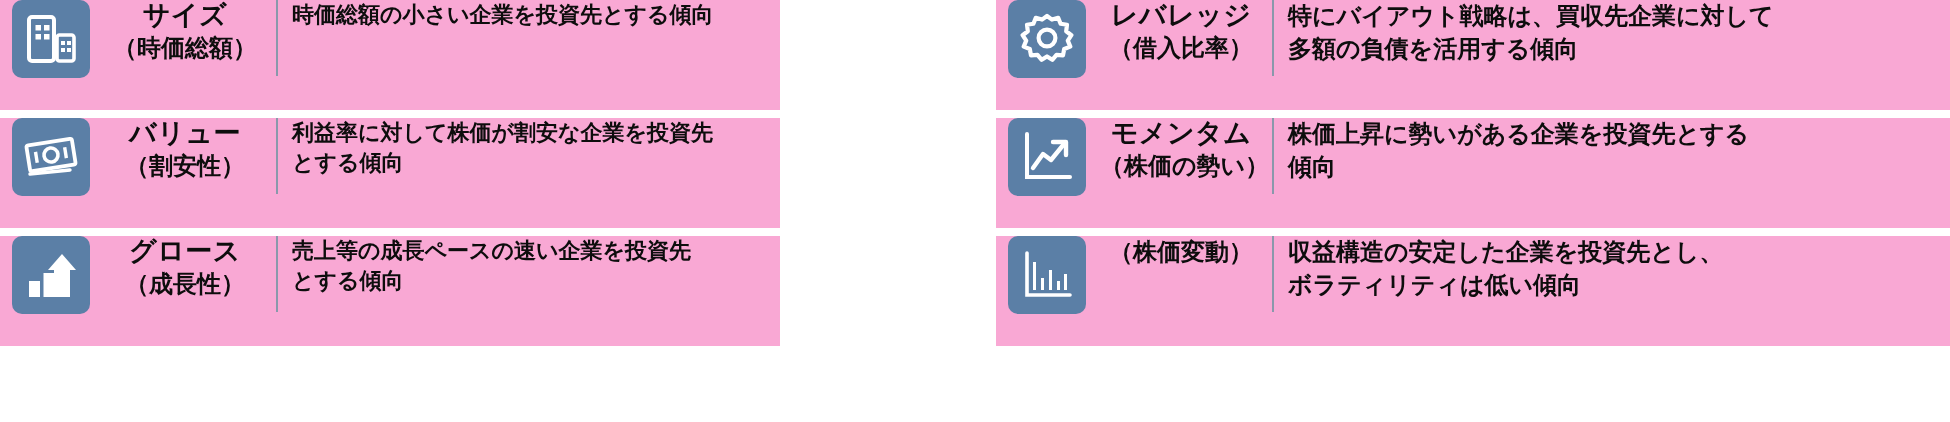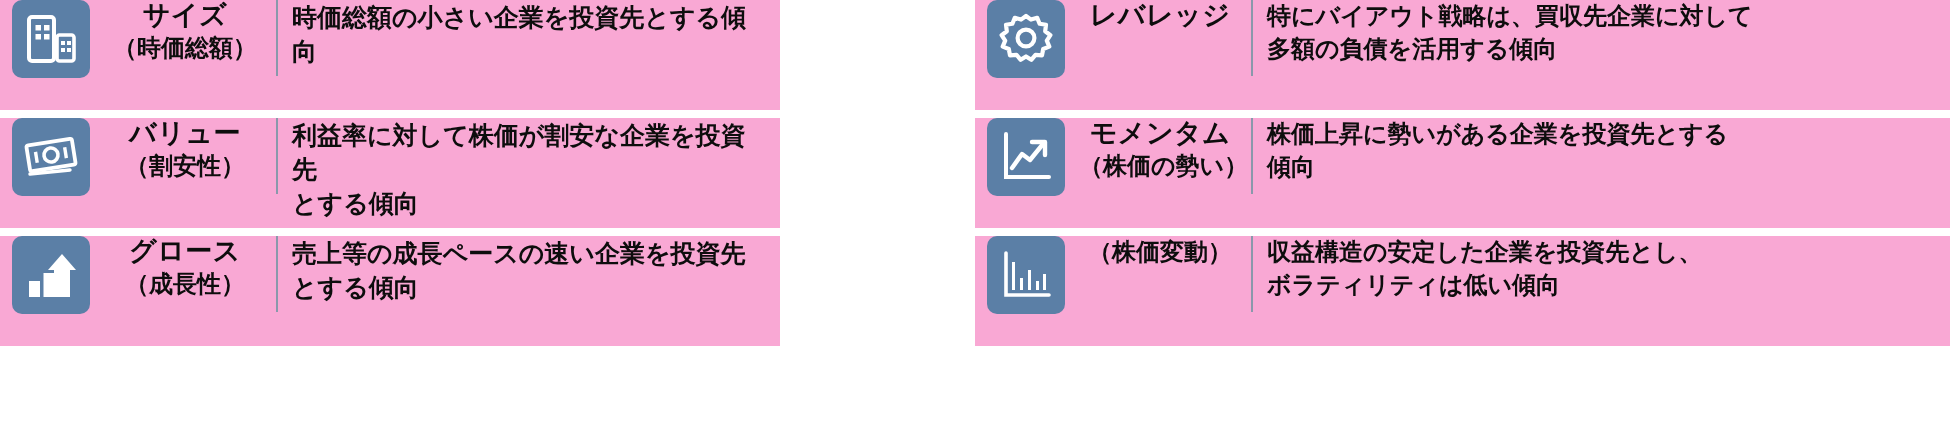--- a/index.html
+++ b/index.html
@@ -24,21 +24,21 @@
 
   .card {
     background: #f9a8d4;
     display: flex;
     align-items: flex-start;
     box-sizing: border-box;
     padding: 0 10px 0 12px;
     height: 110px;
   }
   .card.left  { grid-column: 1; }
-  .card.right { grid-column: 3; }
+  .card.right { grid-column: 3; margin-left: 21px; }
 
   .r1 { grid-row: 1; }
   .r2 { grid-row: 3; }
   .r3 { grid-row: 5; }
 
   .icon-box {
     width: 78px;
     height: 78px;
     min-width: 78px;
     background: #5b7fa6;
@@ -77,21 +77,21 @@
   .divider {
     width: 2px;
     height: 76px;
     background: #8a98ab;
     margin: 0 14px 0 4px;
     flex: none;
   }
 
   .desc {
     flex: 1;
-    font-size: 25px;
+    font-size: 22px;
     font-weight: bold;
     color: #0d0d0d;
     line-height: 1.36;
     white-space: pre-line;
   }
   .desc.right-desc { font-size: 24px; }
 </style>
 </head>
 <body>
 
@@ -122,20 +122,21 @@
 
   <div class="card right r1">
     <div class="icon-box">
       <svg width="54" height="54" viewBox="0 0 54 54" aria-hidden="true">
         <path d="M27 4 L32 7.6 L38.2 5.8 L40.6 11.8 L47 12.8 L46.2 19.3 L51.4 23.2 L47.8 28.6 L50.3 34.6 L44.2 37 L43 43.4 L36.5 42.8 L32.3 47.8 L27 44.4 L21.7 47.8 L17.5 42.8 L11 43.4 L9.8 37 L3.7 34.6 L6.2 28.6 L2.6 23.2 L7.8 19.3 L7 12.8 L13.4 11.8 L15.8 5.8 L22 7.6 Z" fill="none" stroke="#ffffff" stroke-width="4.2" stroke-linejoin="round"></path>
         <circle cx="27" cy="26" r="8.4" fill="none" stroke="#ffffff" stroke-width="4.2"></circle>
       </svg>
     </div>
     <div class="title-col">
       <div class="title-main">レバレッジ</div>
+      <div class="title-sub">（借入比率）</div>
     </div>
     <div class="divider"></div>
     <div class="desc right-desc">特にバイアウト戦略は、買収先企業に対して
 多額の負債を活用する傾向</div>
   </div>
 
   <div class="card left r2">
     <div class="icon-box">
       <svg width="54" height="54" viewBox="0 0 54 54" aria-hidden="true">
         <g transform="rotate(-9 27 25)">

